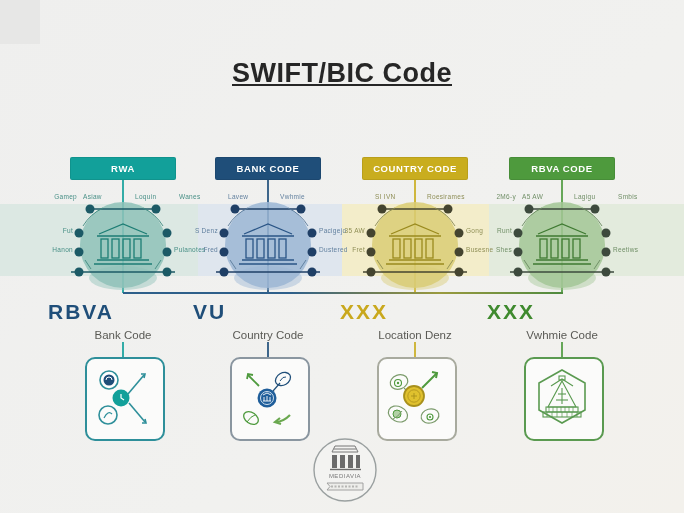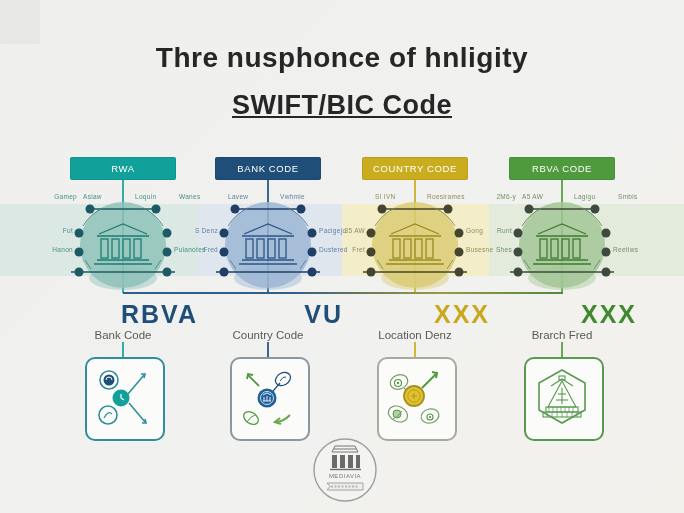--- a/index.html
+++ b/index.html
@@ -24,21 +24,21 @@
 
   
   .c0{--cx:123px;--acc:#12a09a;--dark:#1d7d74;--dot:#1c5a66;--tint:#8fc2b8;--lab:#3f8a80;--code:#1f4e79;--box:#2e8f9a;}
   .c1{--cx:268px;--acc:#1f4e79;--dark:#2a5586;--dot:#1f3f66;--tint:#9cb6d4;--lab:#5a7a9a;--code:#1f4e79;--box:#8a96a0;}
   .c2{--cx:415px;--acc:#c9ad1e;--dark:#9a8a1e;--dot:#44442f;--tint:#d9cd76;--lab:#8a8a50;--code:#c9a81d;--box:#a8aa9e;}
   .c3{--cx:562px;--acc:#4e9a3d;--dark:#3f7a32;--dot:#3d4a3d;--tint:#a3c797;--lab:#6a8a60;--code:#3f8a2e;--box:#5a9a50;}
 
   
   .hdr{
     position:absolute;top:157px;left:calc(var(--cx) - 53px);width:106px;height:23px;
-    background:var(--acc);color:#fff;font-size:9.5px;font-weight:normal;letter-spacing:.6px;
+    background:var(--acc);color:#fff;font-size:9.5px;font-weight:bold;letter-spacing:.6px;
     text-align:center;line-height:23px;border-radius:2px;box-shadow:0 0 0 1px rgba(0,0,0,.08) inset;
   }
   .vline-top{position:absolute;top:180px;left:calc(var(--cx) - 1px);width:1.5px;height:113px;background:var(--acc);opacity:.85;}
   .vline-bot{position:absolute;top:342px;left:calc(var(--cx) - 1px);width:1.5px;height:15px;background:var(--acc);opacity:.85;}
 
   
   .circle-area{position:absolute;top:190px;left:calc(var(--cx) - 110px);width:220px;height:120px;}
   .ring-svg{position:absolute;left:0;top:0;}
   .ring-svg .tint{fill:var(--tint);fill-opacity:.85;}
   .ring-svg .tint2{fill:var(--tint);fill-opacity:.45;}
@@ -56,42 +56,41 @@
   .rl.r1{left:161px;top:37px;width:58px;}
   .rl.r2{left:161px;top:56px;width:60px;}
 
   
   .hline{
     position:absolute;top:292px;left:123px;width:440px;height:1.5px;
     background:linear-gradient(90deg,#2e5f8a 0%,#2e5f8a 38%,#6a7a5a 55%,#9a9a3f 72%,#4e8a3f 100%);
   }
 
   
-  .code{position:absolute;top:300px;left:calc(var(--cx) - 75px);width:150px;text-align:right;
-        font-size:25px;font-weight:700;letter-spacing:2px;color:var(--code);}
+  .code{position:absolute;top:300px;left:calc(var(--cx) - 75px);width:150px;text-align:left;
+        font-size:21px;font-weight:700;letter-spacing:2px;color:var(--code);}
   .code-sub{position:absolute;top:329px;left:calc(var(--cx) - 75px);width:150px;text-align:center;
         font-size:11.5px;color:#5a5a55;}
 
   
   .ibox{position:absolute;top:357px;left:calc(var(--cx) - 38px);width:76px;height:80px;
         background:#fbfbfa;border:2px solid var(--box);border-radius:10px;}
   .ibox svg{position:absolute;left:5px;top:5px;}
 
   
   .logo{position:absolute;left:307px;top:434px;width:76px;height:76px;}
   .logo text{font-family:"Liberation Sans",sans-serif;}
 </style>
 </head>
 <body>
 
 <div class="canvas">
   <div class="corner-shade"></div>
 
   <div class="title">
-    <div class="l1">Thre nusphonce of hnligity</div>
     <div class="l2">SWIFT/BIC Code</div>
   </div>
 
   <div class="band">
     <div class="s0"></div>
     <div class="s1"></div>
     <div class="s2"></div>
     <div class="s3"></div>
   </div>
 
@@ -326,21 +325,21 @@
       <span class="rl tl1">2M6-y</span>
       <span class="rl tl2">A5 AW</span>
       <span class="rl tr1">Lagigu</span>
       <span class="rl tr2">Smbis</span>
       <span class="rl l1">Runt</span>
       <span class="rl l2">Shes</span>
       <span class="rl r1"></span>
       <span class="rl r2">Reetiws</span>
     </div>
     <div class="code">XXX</div>
-    <div class="code-sub">Brarch Fred</div>
+    <div class="code-sub">Vwhmie Code</div>
     <div class="vline-bot"></div>
     <div class="ibox">
       <svg width="62" height="66" viewBox="0 0 62 66">
         <polygon points="31,6 54,19 54,46 31,59 8,46 8,19" fill="none" stroke="#5a9a50" stroke-width="1.6"></polygon>
         <g stroke="#5a9a50" stroke-width="1.1" fill="none">
           <rect x="28" y="12" width="6" height="4"></rect>
           <polyline points="20,22 31,15 42,22"></polyline>
           <polygon points="31,17 45,43 17,43"></polygon>
           <line x1="31" y1="24" x2="31" y2="40"></line>
           <line x1="27" y1="30" x2="35" y2="30"></line>

